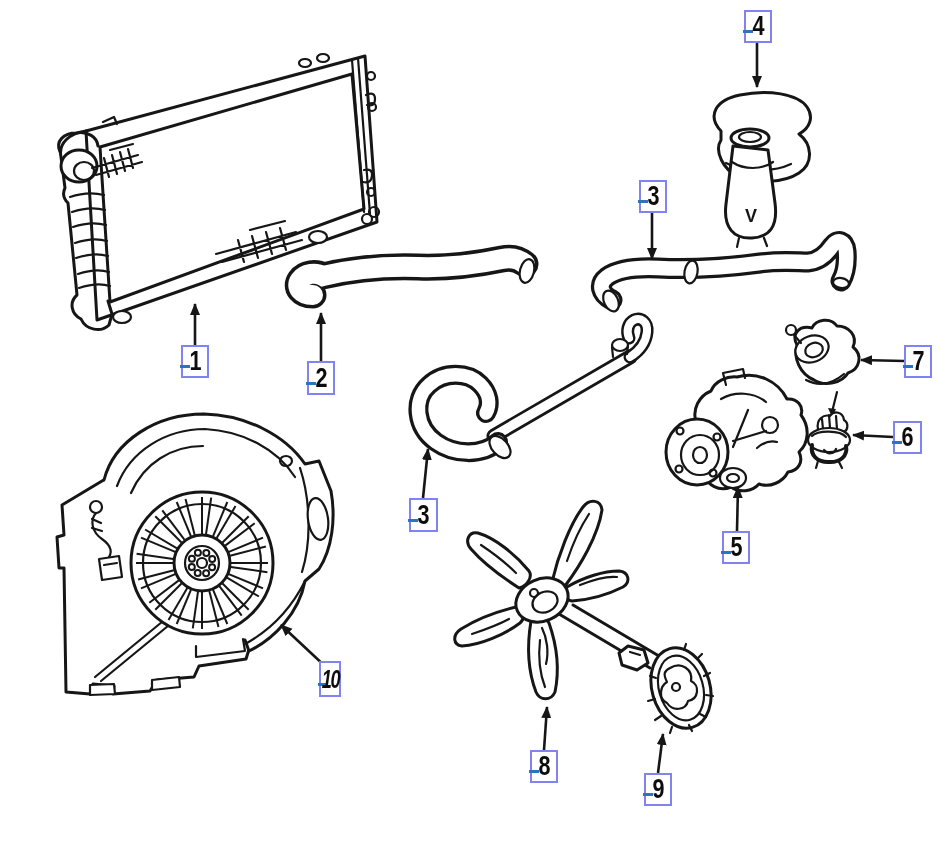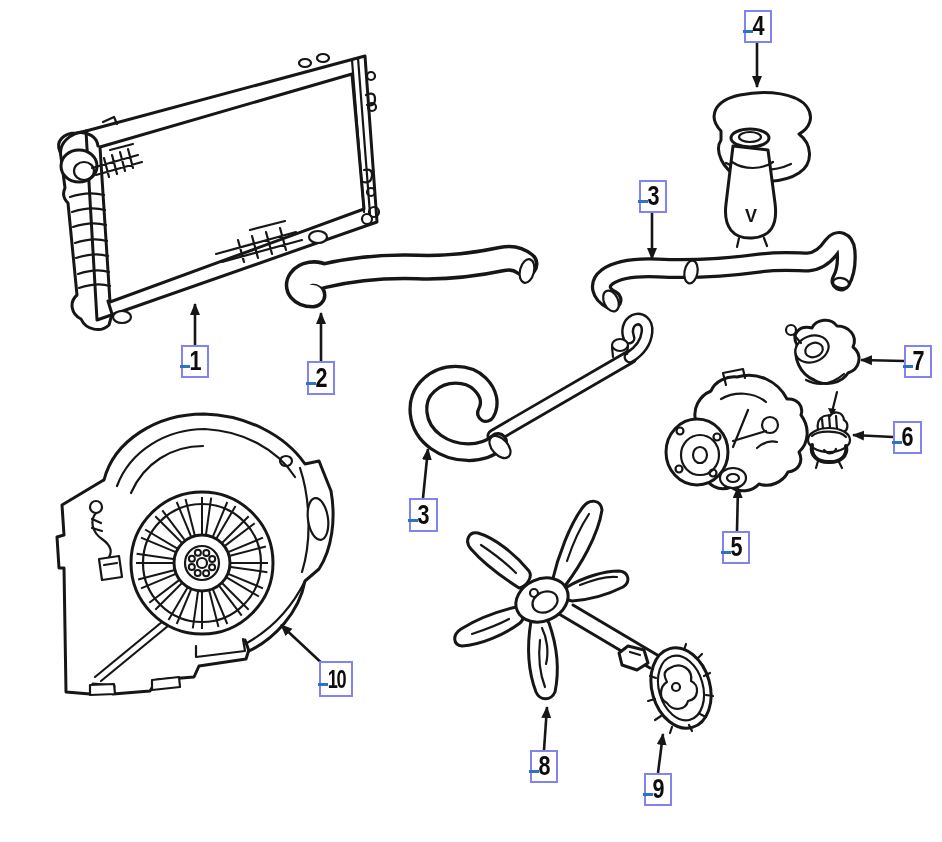--- a/index.html
+++ b/index.html
@@ -298,19 +298,19 @@
         <span class="num" style="color: rgb(13, 13, 13);">7</span>
       </div>
       <div class="callout" style="left: 530px; top: 750px; width: 28px; height: 33px; border-color: rgb(128, 131, 240);">
         <span class="dash" style="background: rgb(45, 116, 192);"></span>
         <span class="num" style="color: rgb(13, 13, 13);">8</span>
       </div>
       <div class="callout" style="left: 644px; top: 773px; width: 28px; height: 33px; border-color: rgb(128, 131, 240);">
         <span class="dash" style="background: rgb(45, 116, 192);"></span>
         <span class="num" style="color: rgb(13, 13, 13);">9</span>
       </div>
-      <div class="callout" style="left: 319px; top: 661px; width: 34px; height: 36px; border-color: rgb(128, 131, 240);">
+      <div class="callout" style="left: 319px; top: 661px; width: 22px; height: 36px; border-color: rgb(128, 131, 240); font-style: italic;">
         <span class="dash" style="background: rgb(45, 116, 192);"></span>
         <span class="num wide" style="color: rgb(13, 13, 13);">10</span>
       </div>
     </div>
 
 </div>
 
 </body></html>

